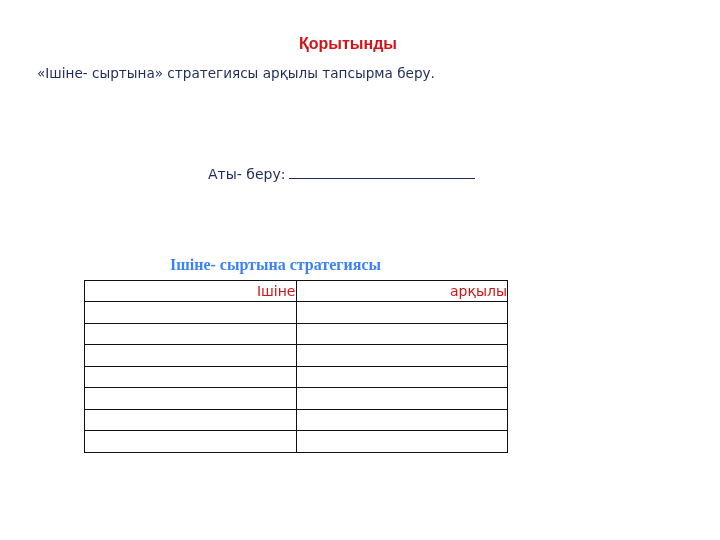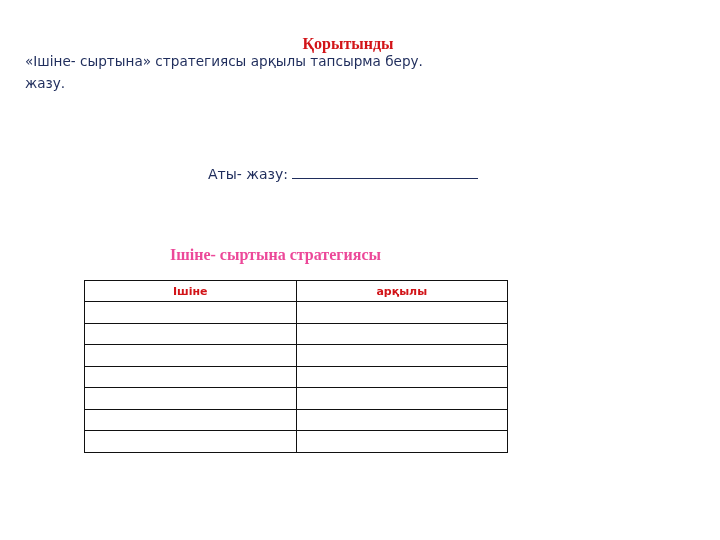--- a/index.html
+++ b/index.html
@@ -1,43 +1,42 @@
 <!DOCTYPE html>
 <html><head>
   <meta charset="utf-8">
   <style>
     html, body { margin: 0; padding: 0; }
     body { width: 720px; height: 540px; background: #ffffff; position: relative; overflow: hidden; }
     .title { position: absolute; left: 0; width: 696px; top: 35px; text-align: center;
-      font-family: Liberation Serif, serif; font-weight: bold; font-size: 16px; color: #d21418; }
+      font-family: Liberation Sans, sans-serif; font-weight: bold; font-size: 16px; color: #d21418; }
     .para { position: absolute; left: 25px; top: 51px; width: 680px;
       font-family: "DejaVu Sans", sans-serif; font-size: 13.6px; line-height: 21.5px; color: #1f2d5c; }
-    .para p { margin: 0; white-space: nowrap; }
+    .para p { margin: 12px; white-space: nowrap; }
     .name-line { position: absolute; left: 208px; top: 164px;
       font-family: "DejaVu Sans", sans-serif; font-size: 14px; color: #1f2d5c; white-space: nowrap; }
     .blank { display: inline-block; width: 186px; border-bottom: 1.5px solid #1f2d5c; height: 14px; vertical-align: baseline; margin-left: 4px; }
-    .subtitle { position: absolute; left: 170px; top: 246px;
-      font-family: "Liberation Serif", serif; font-weight: bold; font-size: 16px; color: #ec4899; white-space: nowrap; }
+    .subtitle { position: absolute; left: 170px; top: 256px;
+      font-family: "Liberation Serif", serif; font-weight: bold; font-size: 16px; color: #3b82f6; white-space: nowrap; }
     table.strategy { position: absolute; left: 84px; top: 280px; width: 424px; border-collapse: collapse; table-layout: fixed; }
     table.strategy th, table.strategy td { border: 1.5px solid #111111; padding: 0; height: 20px; }
-    table.strategy th { font-family: "DejaVu Sans", sans-serif; font-weight: bold; font-size: 11px; color: #d21418; text-align: center; vertical-align: middle; }
+    table.strategy th { font-family: "DejaVu Sans", sans-serif; font-weight: normal; font-size: 14px; color: #d21418; text-align: right; vertical-align: middle; }
     table.strategy td { height: 20.5px; }
   </style>
 </head>
 <body>
 
 <div class="title">Қорытынды</div>
 
 <div class="para">
   <p>«Ішіне- сыртына» стратегиясы арқылы тапсырма беру.</p>
-  <p>жазу.</p>
 </div>
 
 <div class="name-line">
-  <span>Аты- жазу:</span><span class="blank"></span>
+  <span>Аты- беру:</span><span class="blank"></span>
 </div>
 
 <div class="subtitle">Ішіне- сыртына стратегиясы</div>
 
 <table class="strategy">
   <thead>
     <tr>
       <th>Ішіне</th>
       <th>арқылы</th>
     </tr>

